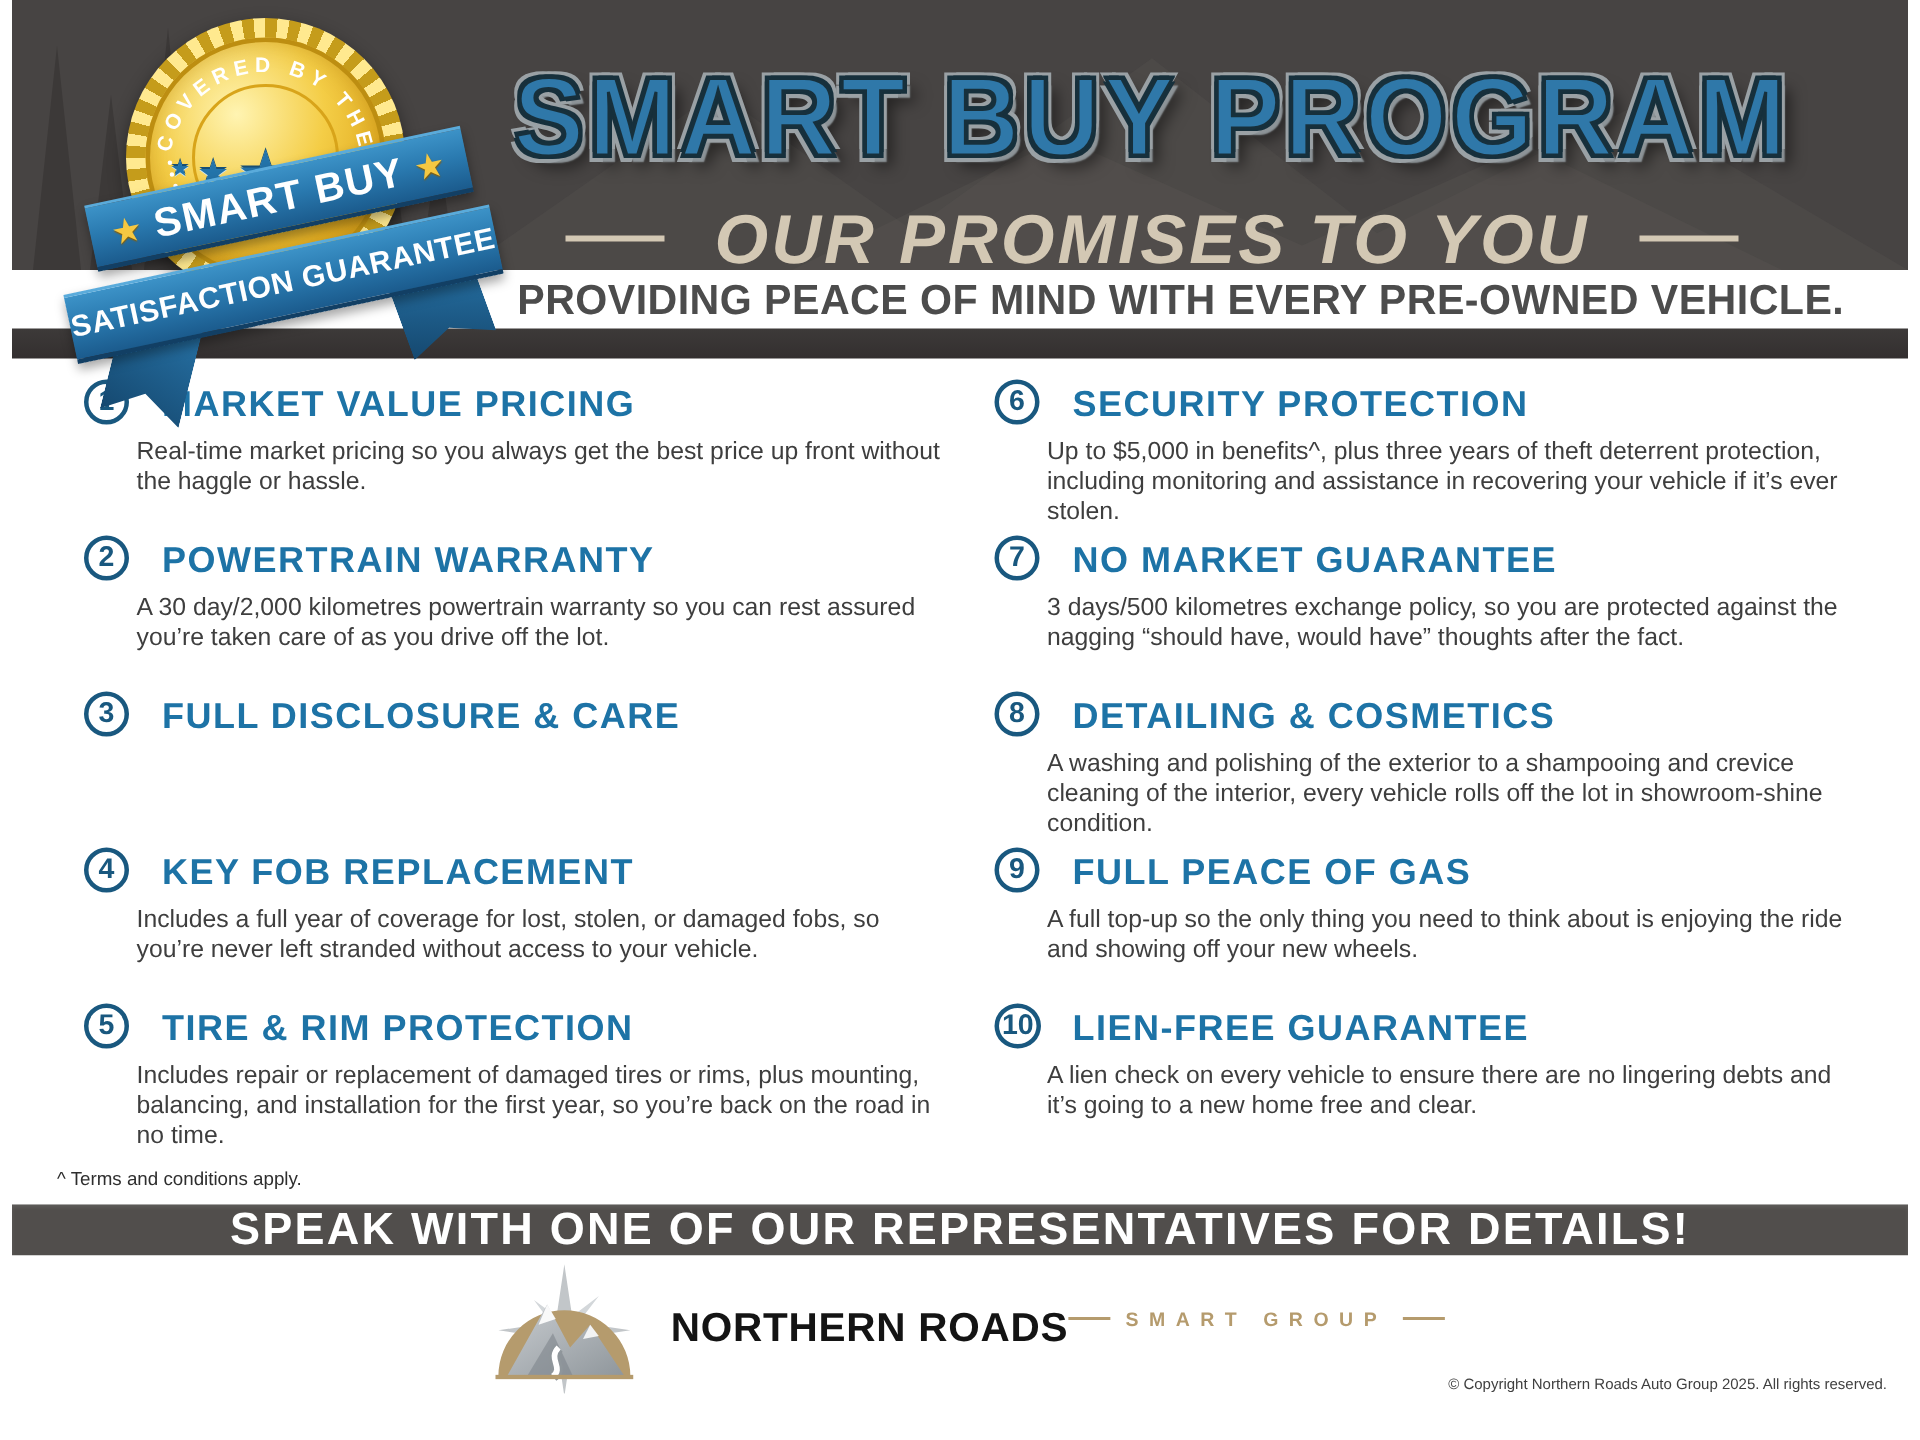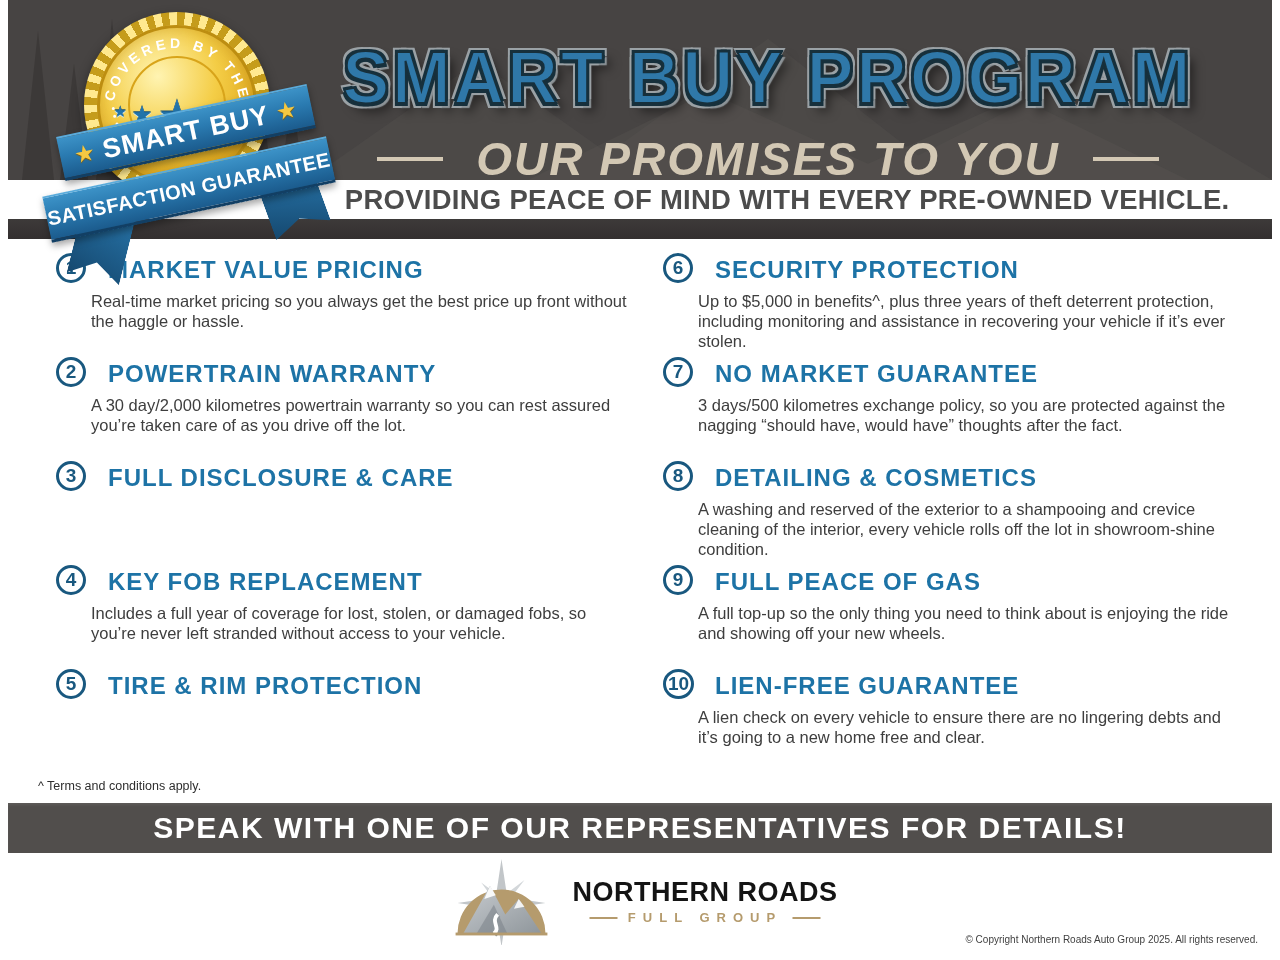--- a/index.html
+++ b/index.html
@@ -59,28 +59,28 @@
   .content { display:grid; grid-template-columns:1fr 1fr; column-gap:34px; padding:16px 36px 0 48px; }
   .item { position:relative; padding-left:52px; min-height:104px; }
   .num { position:absolute; left:0; top:-2px; min-width:30px; height:30px; padding:0 2px;
          border:3px solid #19587f; border-radius:50%; color:#19587f; font-weight:bold; font-size:19px;
          display:flex; align-items:center; justify-content:center; }
   .item-title { color:#1d73a6; font-weight:bold; font-size:24px; letter-spacing:1px; padding-top:1px; white-space:nowrap; }
   .item-desc { margin-left:-17px; margin-top:8px; max-width:562px; color:#3e3e3e; font-size:16.5px; line-height:1.2; }
   .footnote { padding-left:30px; margin-top:4px; font-size:12.5px; color:#2e2e2e; }
 
   
-  .cta-bar { margin-top:10px; height:50px; background:#514e4c; display:flex; align-items:center; justify-content:center;
+  .cta-bar { margin-top:10px; height:34px; background:#514e4c; display:flex; align-items:center; justify-content:center;
              box-shadow:inset 0 2px 3px rgba(255,255,255,.08); }
   .cta-text { color:#fff; font-weight:bold; font-size:30px; letter-spacing:1.5px; white-space:nowrap; }
 
   
   .footer { position:relative; height:92px; background:#fff; }
   .logo { position:absolute; left:50%; top:4px; transform:translateX(-50%); display:flex; align-items:center; gap:12px; }
-  .logo-text { display:flex; flex-direction:column; align-items:center; }
+  .logo-text { display:flex; flex-direction:row; align-items:flex-start; }
   .logo-name { font-size:27px; font-weight:800; letter-spacing:0.5px; color:#141414; white-space:nowrap; }
   .logo-division { display:flex; align-items:center; gap:10px; margin-top:2px; }
   .logo-division .dline { width:28px; height:2px; background:#b59b6d; }
   .logo-division-text { font-size:13px; font-weight:bold; letter-spacing:7px; color:#b59b6d; white-space:nowrap; }
   .copyright { position:absolute; right:14px; bottom:0; font-size:10px; color:#3f3f3f; }
 </style>
 </head>
 <body>
 
 <div class="sheet">
@@ -167,37 +167,38 @@
         <div class="item-title">FULL DISCLOSURE &amp; CARE</div>
       </div>
       <div class="item">
         <div class="num">4</div>
         <div class="item-title">KEY FOB REPLACEMENT</div>
         <div class="item-desc">Includes a full year of coverage for lost, stolen, or damaged fobs, so you’re never left stranded without access to your vehicle.</div>
       </div>
       <div class="item">
         <div class="num">5</div>
         <div class="item-title">TIRE &amp; RIM PROTECTION</div>
+        <div class="item-desc">Includes repair or replacement of damaged tires or rims, plus mounting, balancing, and installation for the first year, so you’re back on the road in no time.</div>
       </div>
     </div>
     <div class="col">
       <div class="item">
         <div class="num">6</div>
         <div class="item-title">SECURITY PROTECTION</div>
         <div class="item-desc">Up to $5,000 in benefits^, plus three years of theft deterrent protection, including monitoring and assistance in recovering your vehicle if it’s ever stolen.</div>
       </div>
       <div class="item">
         <div class="num">7</div>
         <div class="item-title">NO MARKET GUARANTEE</div>
         <div class="item-desc">3 days/500 kilometres exchange policy, so you are protected against the nagging “should have, would have” thoughts after the fact.</div>
       </div>
       <div class="item">
         <div class="num">8</div>
         <div class="item-title">DETAILING &amp; COSMETICS</div>
-        <div class="item-desc">A washing and reserved of the exterior to a shampooing and crevice cleaning of the interior, every vehicle rolls off the lot in showroom-shine condition.</div>
+        <div class="item-desc">A washing and polishing of the exterior to a shampooing and crevice cleaning of the interior, every vehicle rolls off the lot in showroom-shine condition.</div>
       </div>
       <div class="item">
         <div class="num">9</div>
         <div class="item-title">FULL PEACE OF GAS</div>
         <div class="item-desc">A full top-up so the only thing you need to think about is enjoying the ride and showing off your new wheels.</div>
       </div>
       <div class="item">
         <div class="num">10</div>
         <div class="item-title">LIEN-FREE GUARANTEE</div>
         <div class="item-desc">A lien check on every vehicle to ensure there are no lingering debts and it’s going to a new home free and clear.</div>
@@ -228,21 +229,21 @@
         <polygon points="78,44 73,54 84,52" fill="#ffffff" opacity="0.85"></polygon>
         <polygon points="34,80 52,50 66,80" fill="#7e868c" opacity="0.6"></polygon>
         <path d="M52,80 C60,74 48,68 56,60" stroke="#8f969b" stroke-width="8" fill="none"></path>
         <path d="M52,80 C60,74 48,68 56,60" stroke="#ffffff" stroke-width="4" fill="none"></path>
         <rect x="12" y="79" width="96" height="3" fill="#b59b6d"></rect>
       </svg>
       <div class="logo-text">
         <div class="logo-name">NORTHERN ROADS</div>
         <div class="logo-division">
           <span class="dline"></span>
-          <span class="logo-division-text">FULL GROUP</span>
+          <span class="logo-division-text">SMART GROUP</span>
           <span class="dline"></span>
         </div>
       </div>
     </div>
     <div class="copyright">© Copyright Northern Roads Auto Group 2025. All rights reserved.</div>
   </div>
 
 </div>
 
 </body></html>

